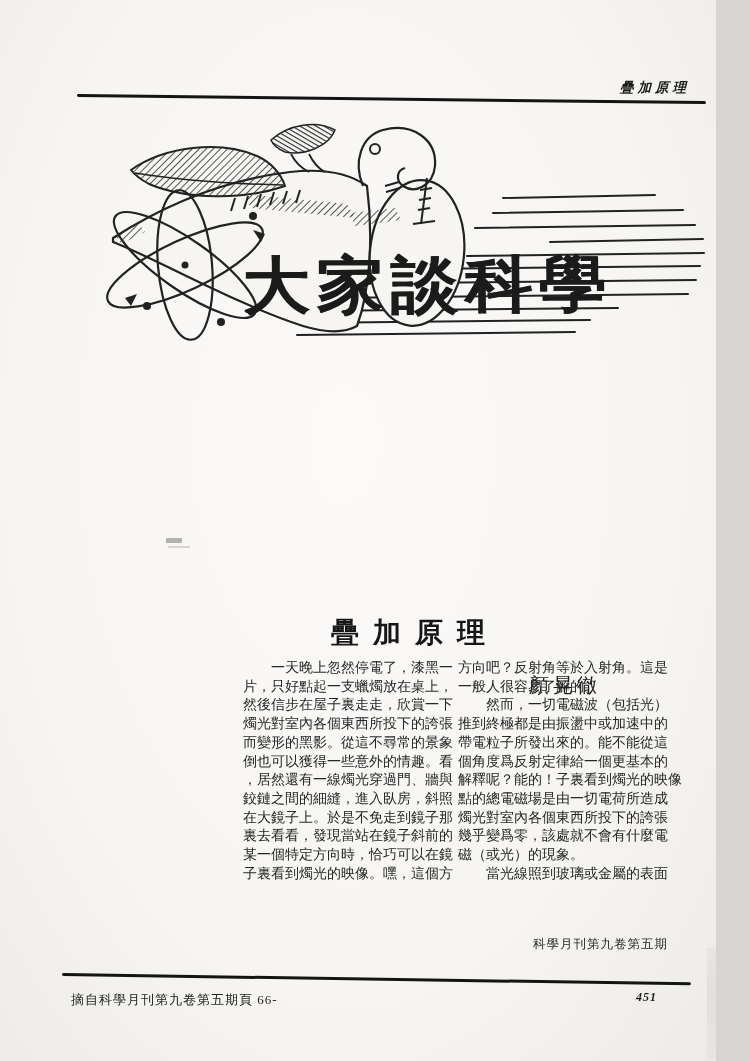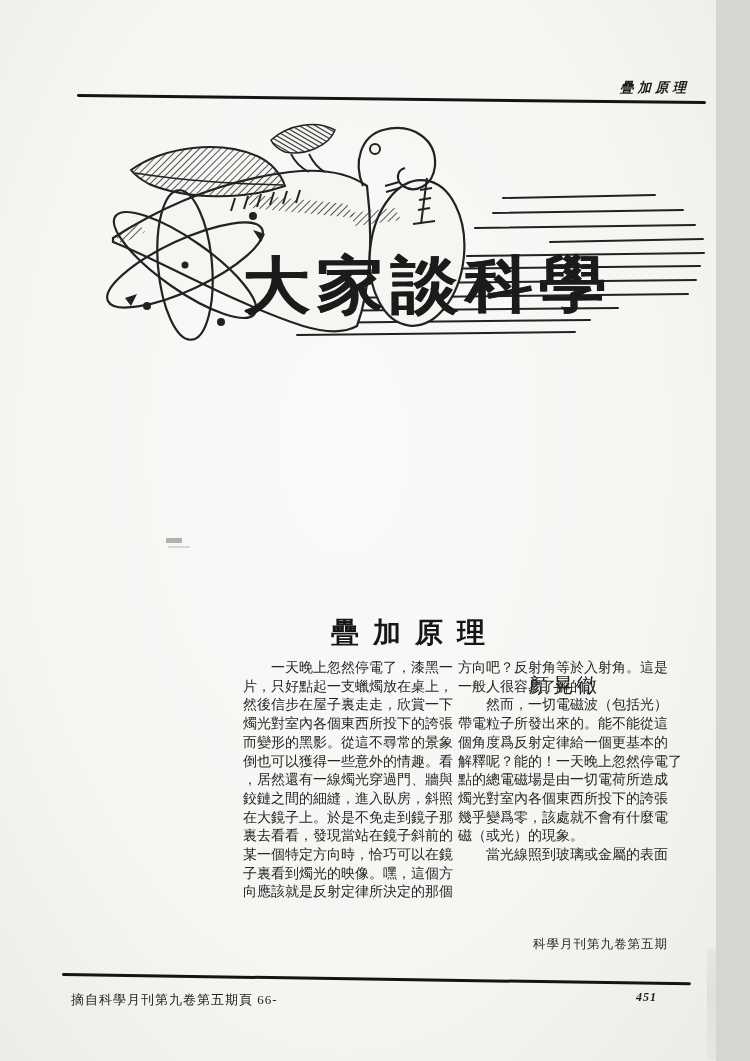--- a/index.html
+++ b/index.html
@@ -147,29 +147,29 @@
       <div class="text-line">然後信步在屋子裏走走，欣賞一下</div>
       <div class="text-line">燭光對室內各個東西所投下的誇張</div>
       <div class="text-line">而變形的黑影。從這不尋常的景象</div>
       <div class="text-line">倒也可以獲得一些意外的情趣。看</div>
       <div class="text-line">，居然還有一線燭光穿過門、牆與</div>
       <div class="text-line">鉸鏈之間的細縫，進入臥房，斜照</div>
       <div class="text-line">在大鏡子上。於是不免走到鏡子那</div>
       <div class="text-line">裏去看看，發現當站在鏡子斜前的</div>
       <div class="text-line">某一個特定方向時，恰巧可以在鏡</div>
       <div class="text-line">子裏看到燭光的映像。嘿，這個方</div>
-      <div class="text-line">向應該就是反射定律所決定的那個</div>
     </div>
   <div class="abs column column-2">
       <div class="text-line">方向吧？反射角等於入射角。這是</div>
       <div class="text-line">一般人很容易了解的。</div>
       <div class="text-line">　　然而，一切電磁波（包括光）</div>
+      <div class="text-line">推到終極都是由振盪中或加速中的</div>
       <div class="text-line">帶電粒子所發出來的。能不能從這</div>
       <div class="text-line">個角度爲反射定律給一個更基本的</div>
-      <div class="text-line">解釋呢？能的！一天晚上忽然停電了</div>
+      <div class="text-line">解釋呢？能的！子裏看到燭光的映像</div>
       <div class="text-line">點的總電磁場是由一切電荷所造成</div>
       <div class="text-line">燭光對室內各個東西所投下的誇張</div>
       <div class="text-line">幾乎變爲零，該處就不會有什麼電</div>
       <div class="text-line">磁（或光）的現象。</div>
       <div class="text-line">　　當光線照到玻璃或金屬的表面</div>
     </div>
 
   <div class="abs journal-credit">科學月刊第九卷第五期</div>
 
   <div class="abs rule rule-bottom"></div>

